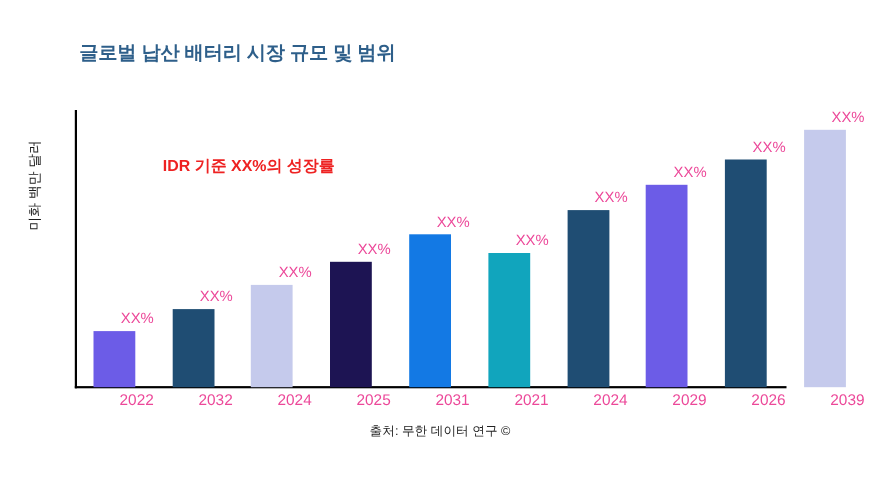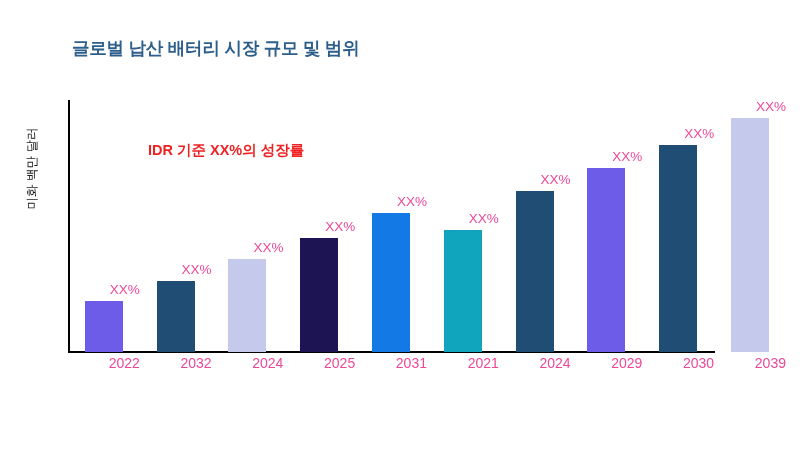--- a/index.html
+++ b/index.html
@@ -176,18 +176,19 @@
 
   <div id="x-labels">
       <div class="x-label">2022</div>
       <div class="x-label">2032</div>
       <div class="x-label">2024</div>
       <div class="x-label">2025</div>
       <div class="x-label">2031</div>
       <div class="x-label">2021</div>
       <div class="x-label">2024</div>
       <div class="x-label">2029</div>
-      <div class="x-label">2030</div>
+      <div class="x-label">2026</div>
       <div class="x-label">2039</div>
     </div>
 
+  <div id="source-note">출처: 무한 데이터 연구 ©</div>
 
 </div>
 
 </body></html>

